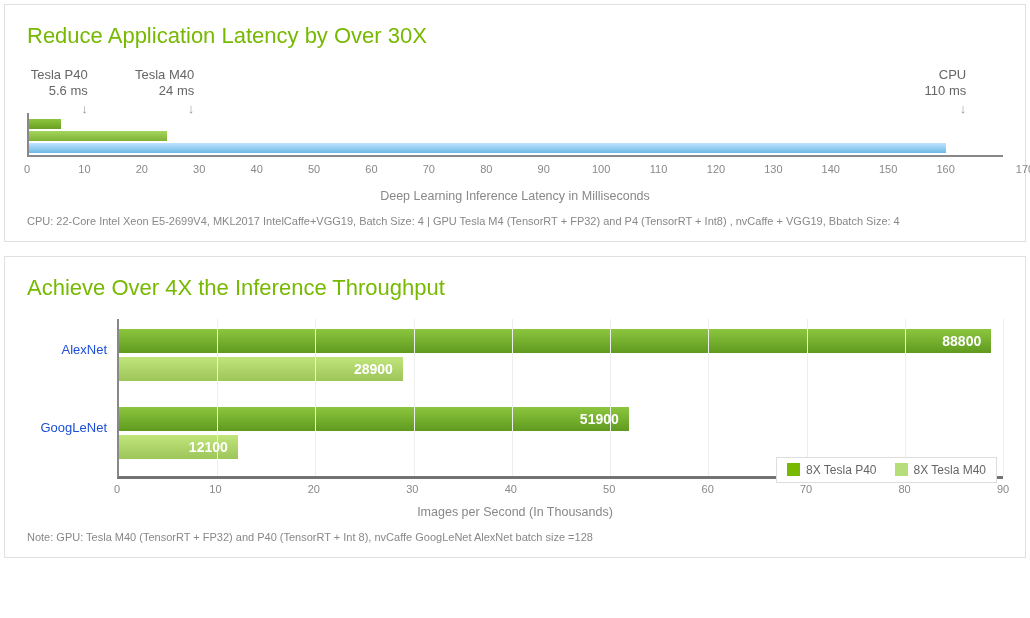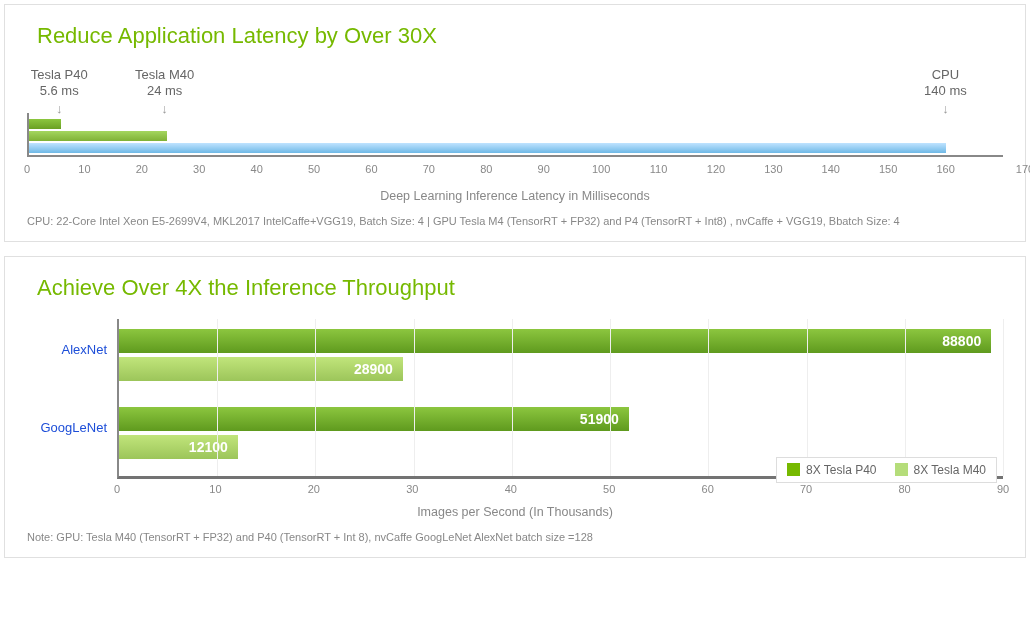--- a/index.html
+++ b/index.html
@@ -14,37 +14,36 @@
     border: 1px solid #e0e0e0;
     margin: 4px 4px 14px 4px;
     padding: 18px 22px 14px 22px;
     position: relative;
   }
   .title {
     color: #76b900;
     font-size: 22px;
     font-weight: 400;
     margin-bottom: 18px;
-    margin-left: 10px;
   }
   .footnote {
     font-size: 11px;
     color: #888;
     margin-top: 12px;
   }
 
   
   .latency-callouts {
     position: relative;
     height: 46px;
     margin-left: 0;
   }
   .callout {
     position: absolute;
-    text-align: center;
+    text-align: right;
     color: #666;
     font-size: 13px;
     line-height: 1.25;
     transform: translateX(-50%);
   }
   .callout .arrow {
     display: block;
     font-size: 13px;
     color: #999;
     line-height: 1;
@@ -182,21 +181,21 @@
       <span>5.6 ms</span>
       <span class="arrow">↓</span>
     </div>
     <div class="callout" style="left:14.1%;">
       <span>Tesla M40</span><br>
       <span>24 ms</span>
       <span class="arrow">↓</span>
     </div>
     <div class="callout" style="left:94.1%;">
       <span>CPU</span><br>
-      <span>140 ms</span>
+      <span>110 ms</span>
       <span class="arrow">↓</span>
     </div>
   </div>
 
   <div class="lat-plot">
     <div class="lat-bar p40" style="width:3.29%;"></div>
     <div class="lat-bar m40" style="width:14.12%;"></div>
     <div class="lat-bar cpu" style="width:94.12%;"></div>
   </div>
 

